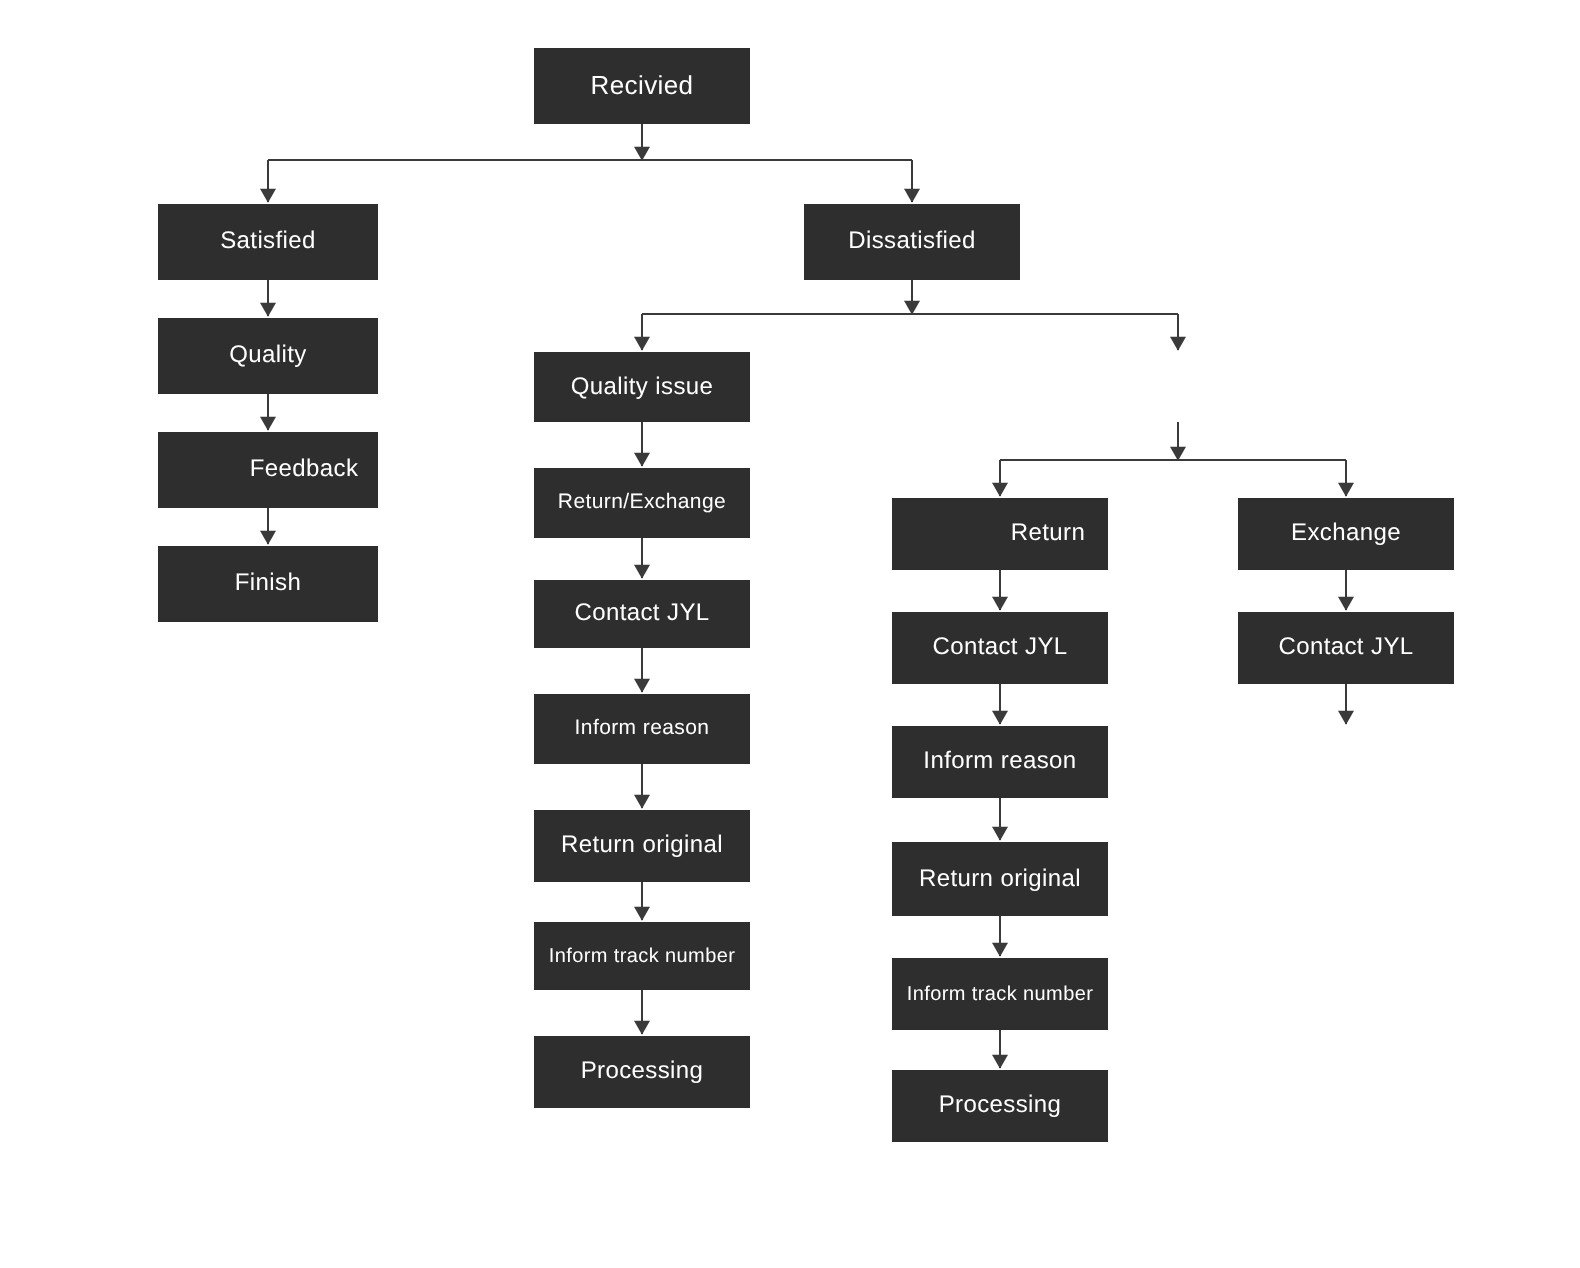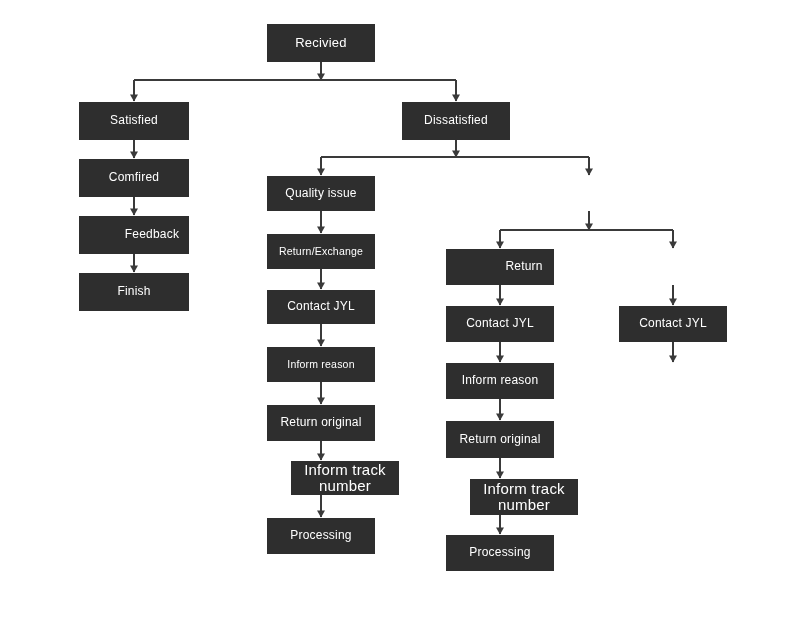--- a/index.html
+++ b/index.html
@@ -27,21 +27,21 @@
     text-align: center;
     line-height: 1.1;
     letter-spacing: 0.2px;
     box-sizing: border-box;
     font-family: "Liberation Sans", sans-serif;
     -webkit-font-smoothing: antialiased;
   }
   .fs-lg { font-size: 13px; }
   .fs-md { font-size: 12px; }
   .fs-sm { font-size: 10.5px; }
-  .fs-xs { font-size: 15px; margin-left: 24px; }
+  .fs-xs { font-size: 10px; }
   svg.edges {
     position: absolute;
     left: 0;
     top: 0;
     width: 790px;
     height: 634px;
     pointer-events: none;
   }
 </style>
 </head>
@@ -91,21 +91,21 @@
 
       <line x1="673" y1="285" x2="673" y2="305" marker-end="url(#ah)"></line>
       <line x1="673" y1="342" x2="673" y2="362" marker-end="url(#ah)"></line>
     </g>
   </svg>
 
   <div class="node fs-lg" style="left:267px; top:24px; width:108px; height:38px;">Recivied</div>
 
   <div class="node fs-md" style="left:79px; top:102px; width:110px; height:38px;">Satisfied</div>
 
-  <div class="node fs-md" style="left:79px; top:159px; width:110px; height:38px;">Comfired</div>
+  <div class="node fs-md" style="left:79px; top:159px; width:110px; height:38px;">Quality</div>
 
   <div class="node fs-md" style="left:79px; top:216px; width:110px; height:38px;padding-left:36px;">Feedback</div>
 
   <div class="node fs-md" style="left:79px; top:273px; width:110px; height:38px;text-align:right;">Finish</div>
 
   <div class="node fs-md" style="left:402px; top:102px; width:108px; height:38px;">Dissatisfied</div>
 
   <div class="node fs-md" style="left:267px; top:176px; width:108px; height:35px;">Quality issue</div>
 
   <div class="node fs-sm" style="left:267px; top:234px; width:108px; height:35px;">Return/Exchange</div>
@@ -126,17 +126,18 @@
   <div class="node fs-md" style="left:446px; top:306px; width:108px; height:36px;">Contact JYL</div>
 
   <div class="node fs-md" style="left:446px; top:363px; width:108px; height:36px;">Inform reason</div>
 
   <div class="node fs-md" style="left:446px; top:421px; width:108px; height:37px;">Return original</div>
 
   <div class="node fs-xs" style="left:446px; top:479px; width:108px; height:36px;">Inform track number</div>
 
   <div class="node fs-md" style="left:446px; top:535px; width:108px; height:36px;">Processing</div>
 
+  <div class="node fs-md" style="left:619px; top:249px; width:108px; height:36px;">Exchange</div>
 
   <div class="node fs-md" style="left:619px; top:306px; width:108px; height:36px;">Contact JYL</div>
 
 
 </div>
 
 </body></html>

